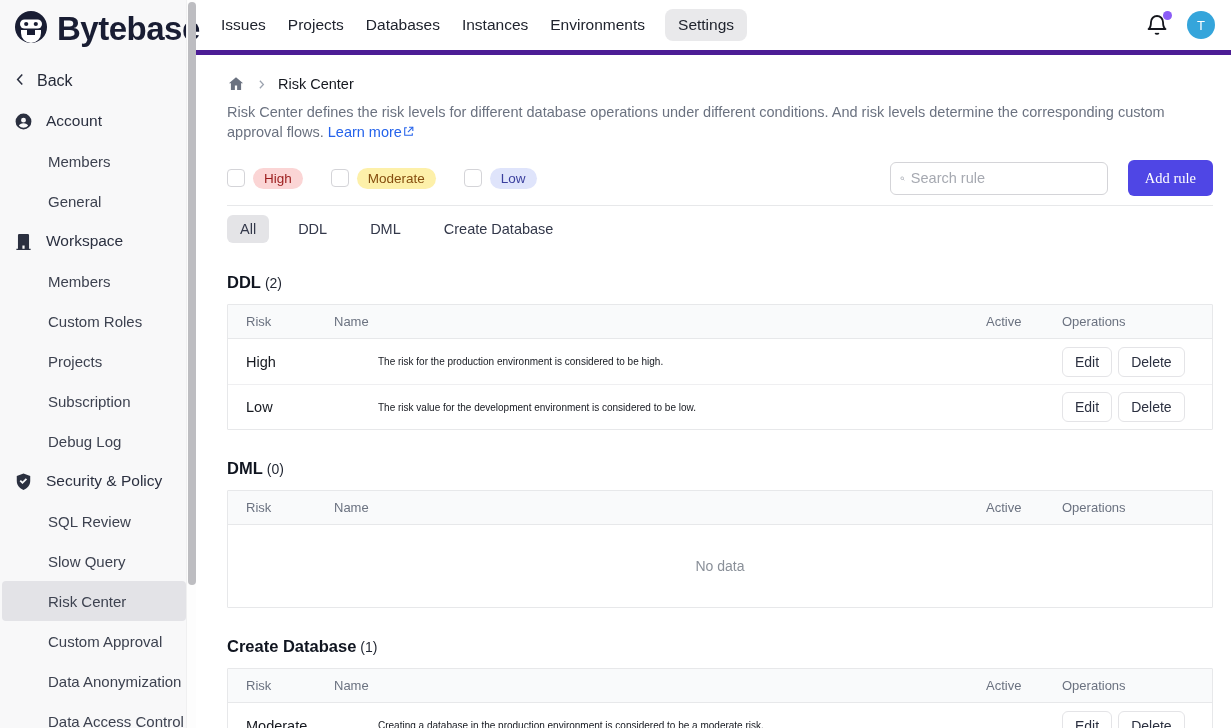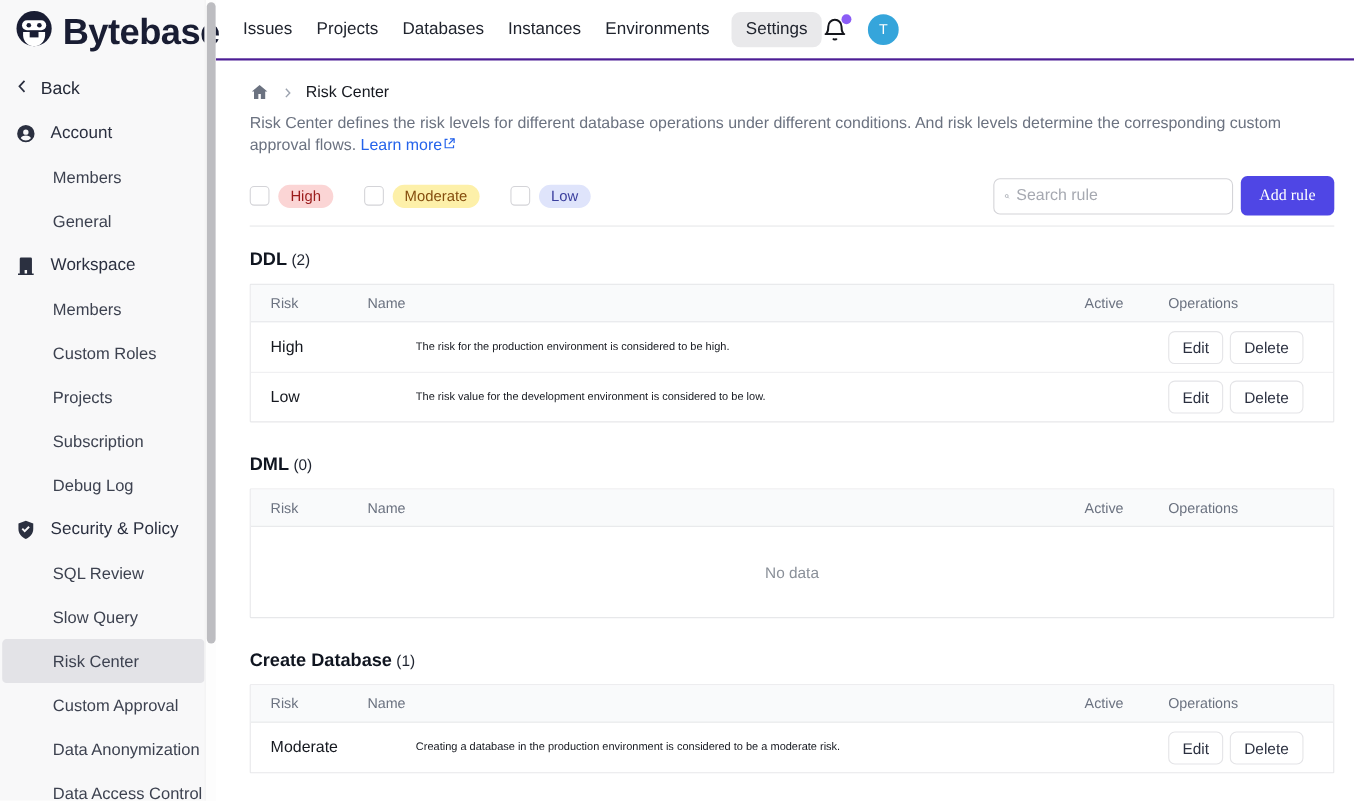--- a/index.html
+++ b/index.html
@@ -20,21 +20,21 @@
   .sicon { width:19px; height:19px; flex:0 0 19px; display:flex; align-items:center; justify-content:center; }
   .sicon svg { width:19px; height:19px; fill:#2b3040; }
   .back-chev svg { width:17px; height:17px; stroke:#2b3040; fill:none; stroke-width:2.2; }
 
   
   .side-scrollbar { position:absolute; top:0; right:0; width:10px; height:100%; background:#fdfdfd; border-left:1px solid #f0f0f1; }
   .side-scroll-thumb { position:absolute; top:2px; left:1px; width:8px; height:583px; background:#bdbdc1; border-radius:5px; }
 
   
   .main { flex:1; display:flex; flex-direction:column; background:#fff; }
-  .topnav { height:55px; min-height:55px; border-bottom:2px solid #4c1d95; display:flex; align-items:center; justify-content:flex-start; padding:0 16px 0 23px; }
+  .topnav { height:55px; min-height:55px; border-bottom:5px solid #4c1d95; display:flex; align-items:center; justify-content:space-between; padding:0 16px 0 23px; }
   .topnav-items { display:flex; align-items:center; gap:18px; }
   .nav-item { font-size:15.5px; color:#20242e; padding:7px 2px; cursor:pointer; }
   .nav-item.active { background:#e9e9eb; border-radius:8px; padding:7px 13px; }
   .topnav-right { display:flex; align-items:center; gap:18px; }
   .bell-wrap { position:relative; width:24px; height:24px; cursor:pointer; }
   .bell-wrap svg { width:24px; height:24px; stroke:#14161c; fill:none; stroke-width:1.8; }
   .bell-dot { position:absolute; top:-2px; right:-3px; width:9px; height:9px; border-radius:50%; }
   .avatar { width:28px; height:28px; border-radius:50%; color:#fff; font-size:13px; display:flex; align-items:center; justify-content:center; cursor:pointer; }
 
   .content { padding:20px 18px 0 31px; flex:1; overflow:hidden; }
@@ -46,21 +46,21 @@
 
   .desc { margin-top:9px; font-size:14.5px; line-height:20px; color:#6b7280; max-width:962px; }
   .desc a { color:#2563eb; text-decoration:none; white-space:nowrap; }
   .ext-icon svg { width:13px; height:13px; stroke:#2563eb; fill:none; stroke-width:2; vertical-align:-1px; }
 
   .filter-row { margin-top:18px; display:flex; align-items:center; justify-content:space-between; }
   .level-filters { display:flex; align-items:center; gap:28px; }
   .level-filter { display:flex; align-items:center; gap:8px; cursor:pointer; }
   .checkbox { width:18px; height:18px; border:1.5px solid #d4d4d8; border-radius:4px; background:#fff; }
   .badge { font-size:13.5px; padding:3px 11px; border-radius:999px; }
-  .filter-right { display:flex; align-items:center; gap:7px; }
+  .filter-right { display:flex; align-items:center; gap:20px; }
   .searchbox { width:218px; height:33px; border:1px solid #d4d4d8; border-radius:6px; display:flex; align-items:center; padding:0 9px; gap:6px; background:#fff; }
   .searchbox svg { width:15px; height:15px; stroke:#6b7280; fill:none; stroke-width:2; }
   .searchbox input { border:none; outline:none; flex:1; font-size:14.5px; color:#374151; background:transparent; font-family:inherit; }
   .searchbox input::placeholder { color:#a6a9b1; }
   .btn-primary { height:36px; padding:0 17px; border:none; border-radius:6px; color:#fff; font-size:14.5px; font-weight:500; cursor:pointer; font-family:Liberation Serif, serif; }
 
   .hdivider { border-top:1px solid #e7e8ea; margin-top:9px; }
 
   .tabs { display:flex; align-items:center; gap:15px; padding:9px 0; }
   .tab { font-size:14.5px; color:#33384a; padding:6px 14px; cursor:pointer; }
@@ -260,20 +260,26 @@
                 <line x1="15.5" y1="15.5" x2="21" y2="21"></line>
               </svg>
             <input type="text" placeholder="Search rule" style="">
           </div>
           <button class="btn-primary" id="add-rule-btn" style="background: rgb(79, 70, 229);">Add rule</button>
         </div>
       </div>
 
       <div class="hdivider"></div>
 
+      <div class="tabs" id="tabs">
+          <span class="tab active">All</span>
+          <span class="tab">DDL</span>
+          <span class="tab">DML</span>
+          <span class="tab">Create Database</span>
+        </div>
 
       <div id="rule-sections">
           <section class="rule-section">
     <h2><span class="sec-title">DDL</span><span class="sec-count">(2)</span></h2>
     <div class="rule-table">
       <div class="trow thead">
         <span class="th th-risk">Risk</span>
         <span class="th">Name</span>
         <span class="th">Active</span>
         <span class="th">Operations</span>

